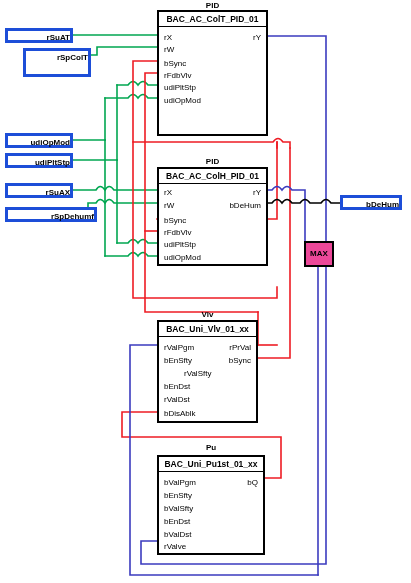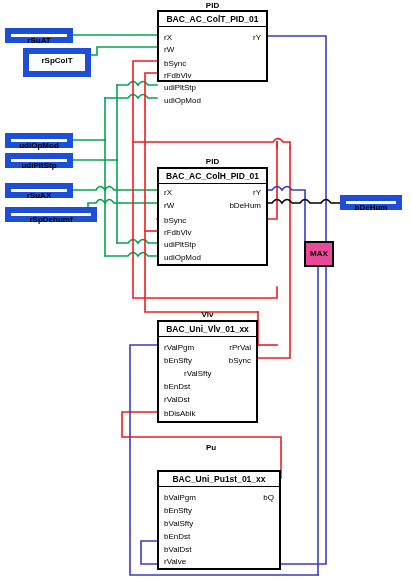--- a/index.html
+++ b/index.html
@@ -9,22 +9,22 @@
 
   .fb{position:absolute;box-sizing:border-box;background:#fff;border:2px solid #000;}
   .fb .fbtitle{position:absolute;left:0;right:0;top:2px;text-align:center;font-size:8.5px;font-weight:bold;color:#000;}
   .fb .fbrule{position:absolute;left:0;right:0;top:14px;height:1px;background:#000;}
   .fb .pin{position:absolute;font-size:8px;font-weight:normal;color:#000;white-space:nowrap;}
   .fb .pin.in{left:5px;}
   .fb .pin.out{right:5px;}
 
   .hdr{position:absolute;font-size:8px;font-weight:bold;color:#000;text-align:center;}
 
-  .iobox{position:absolute;box-sizing:border-box;background:#fff;border:6px solid #1d4ed8;
-         font-size:8px;font-weight:bold;color:#000;text-align:center;line-height:14px;}
+  .iobox{position:absolute;box-sizing:border-box;background:#fff;border:3px solid #1d4ed8;
+         font-size:8px;font-weight:bold;color:#000;text-align:right;line-height:14px;}
   .maxbox{position:absolute;box-sizing:border-box;background:#ec4899;border:2px solid #000;
          font-size:8px;font-weight:bold;color:#000;text-align:center;line-height:22px;}
 </style>
 </head>
 <body>
 
 <div id="canvas">
 
   <svg class="wires" viewBox="0 0 411 583">
     <g fill="none" stroke-width="1.6" stroke-linecap="square">
@@ -99,21 +99,21 @@
 
   <div class="iobox" style="left:340px;top:195px;width:62px;height:15px;">
     <span>bDeHum</span>
   </div>
 
   <div class="maxbox" style="left:304px;top:241px;width:30px;height:26px;">
     <span>MAX</span>
   </div>
 
   <div class="hdr" style="left:157px;top:1px;width:111px;">PID</div>
-  <div class="fb" style="left:157px;top:10px;width:111px;height:72px;">
+  <div class="fb" style="left:157px;top:10px;width:111px;height:126px;">
     <div class="fbtitle">BAC_AC_ColT_PID_01</div>
     <div class="fbrule"></div>
     <div class="pin in" style="top:21px;">rX</div>
     <div class="pin in" style="top:33px;">rW</div>
     <div class="pin in" style="top:47px;">bSync</div>
     <div class="pin in" style="top:59px;">rFdbVlv</div>
     <div class="pin in" style="top:71px;">udiPltStp</div>
     <div class="pin in" style="top:84px;">udiOpMod</div>
     <div class="pin out" style="top:21px;">rY</div>
   </div>
@@ -140,21 +140,21 @@
     <div class="pin in" style="top:34px;">bEnSfty</div>
     <div class="pin in" style="top:47px;padding-left:20px;">rValSfty</div>
     <div class="pin in" style="top:60px;">bEnDst</div>
     <div class="pin in" style="top:73px;">rValDst</div>
     <div class="pin in" style="top:87px;">bDisAblk</div>
     <div class="pin out" style="top:21px;">rPrVal</div>
     <div class="pin out" style="top:34px;">bSync</div>
   </div>
 
   <div class="hdr" style="left:157px;top:443px;width:108px;">Pu</div>
-  <div class="fb" style="left:157px;top:470px;width:124px;height:100px;">
+  <div class="fb" style="left:157px;top:455px;width:108px;height:100px;">
     <div class="fbtitle">BAC_Uni_Pu1st_01_xx</div>
     <div class="fbrule"></div>
     <div class="pin in" style="top:21px;">bValPgm</div>
     <div class="pin in" style="top:34px;">bEnSfty</div>
     <div class="pin in" style="top:47px;">bValSfty</div>
     <div class="pin in" style="top:60px;">bEnDst</div>
     <div class="pin in" style="top:73px;">bValDst</div>
     <div class="pin in" style="top:85px;">rValve</div>
     <div class="pin out" style="top:21px;">bQ</div>
   </div>

